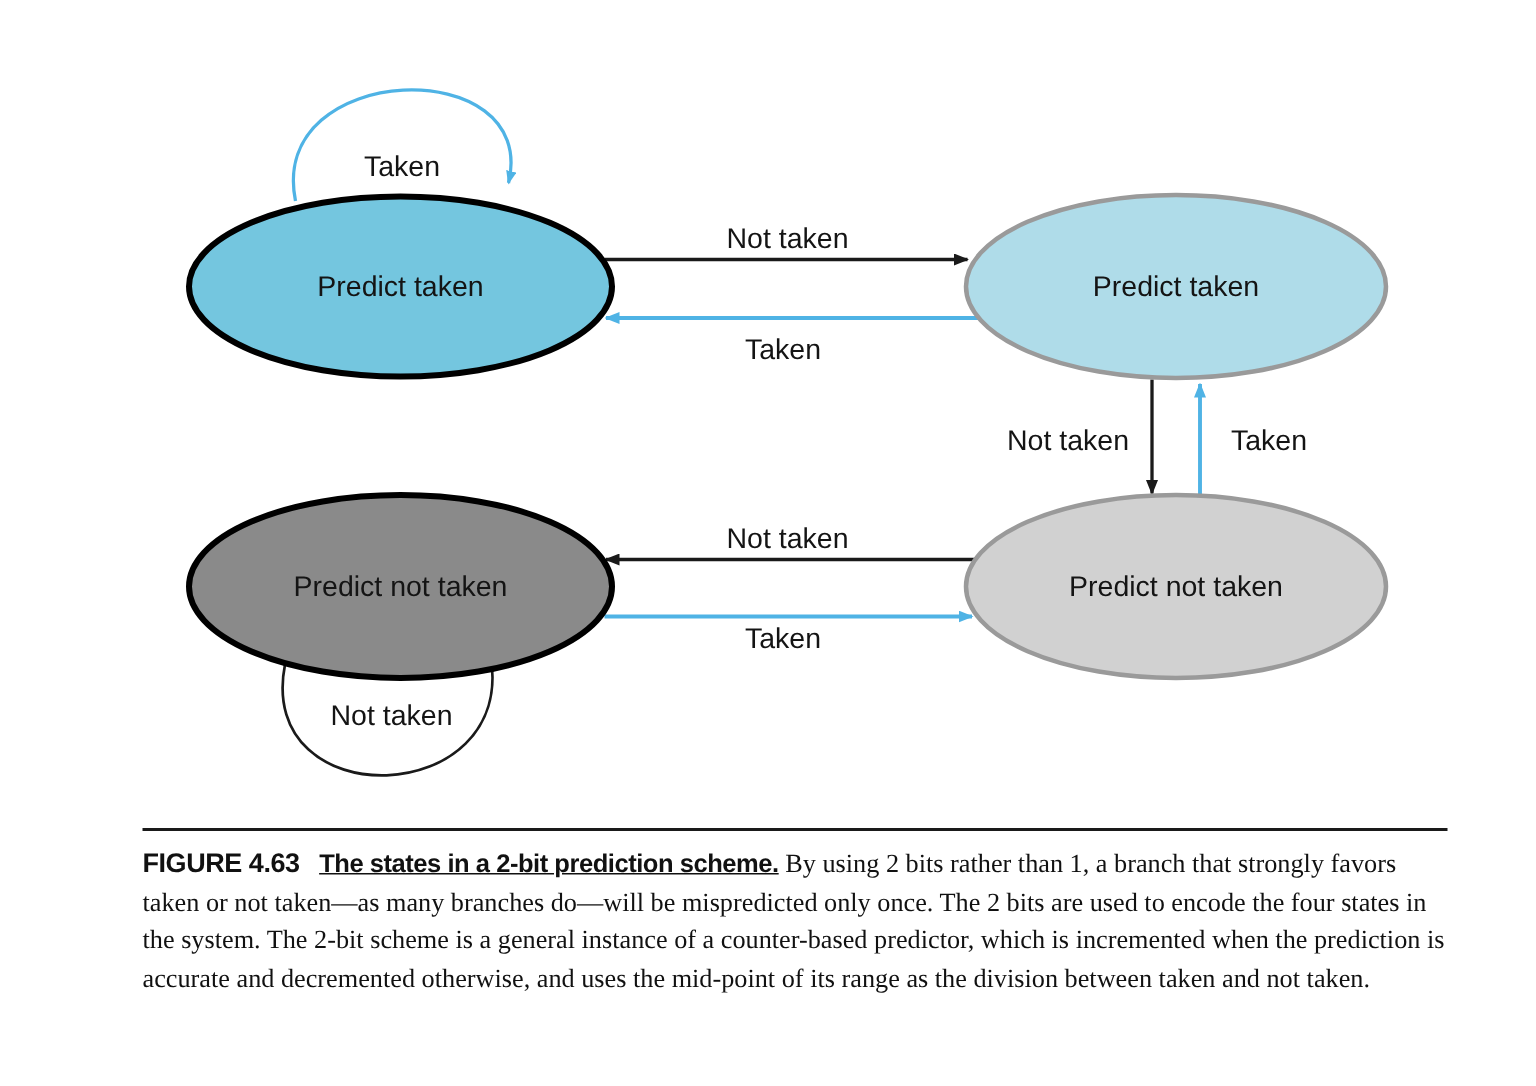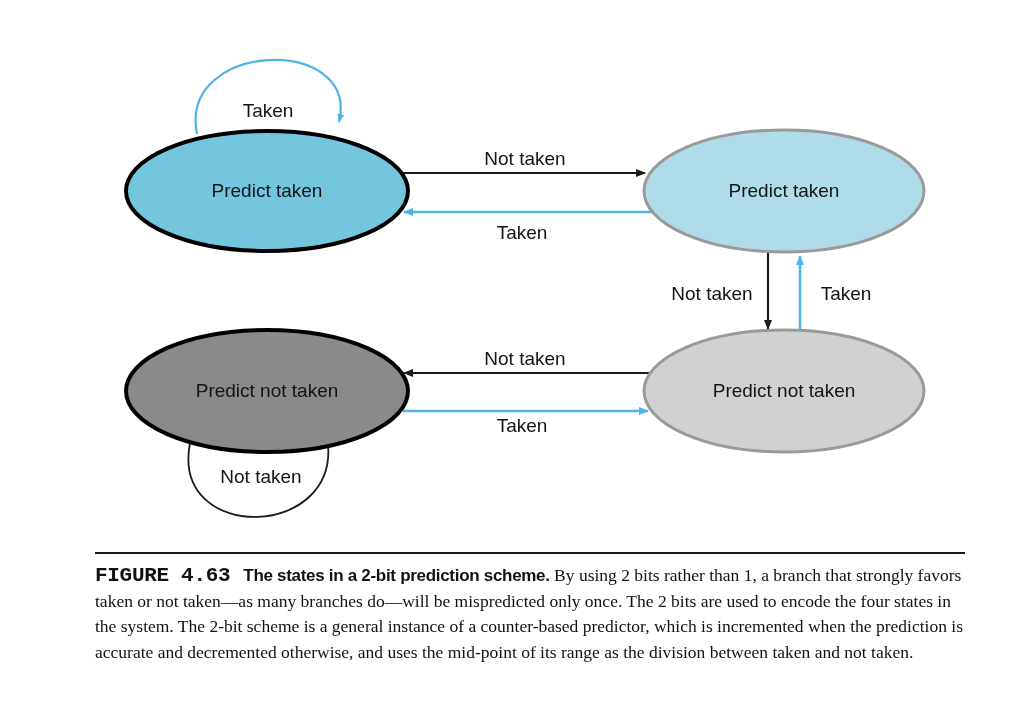--- a/index.html
+++ b/index.html
@@ -53,31 +53,32 @@
     margin: 0 0 9px 0;
   }
   .caption-text {
     font-family: "Liberation Serif", serif;
     font-size: 17.5px;
     line-height: 25.5px;
     color: #111111;
     text-align: left;
   }
   .caption-figno {
-    font-family: Liberation Mono, monospace;
+    font-family: Liberation Sans, sans-serif;
     font-weight: bold;
-    font-size: 21px;
+    font-size: 18px;
     letter-spacing: -0.3px;
   }
   .caption-title {
     font-family: "Liberation Sans", sans-serif;
     font-weight: bold;
     font-size: 17px;
     letter-spacing: -0.3px;
     margin-left: 13px;
+    text-decoration: underline;
   }
   .caption-body {
     font-family: Liberation Serif, serif;
   }
 </style>
 </head>
 <body>
 
 <div id="page">
 

